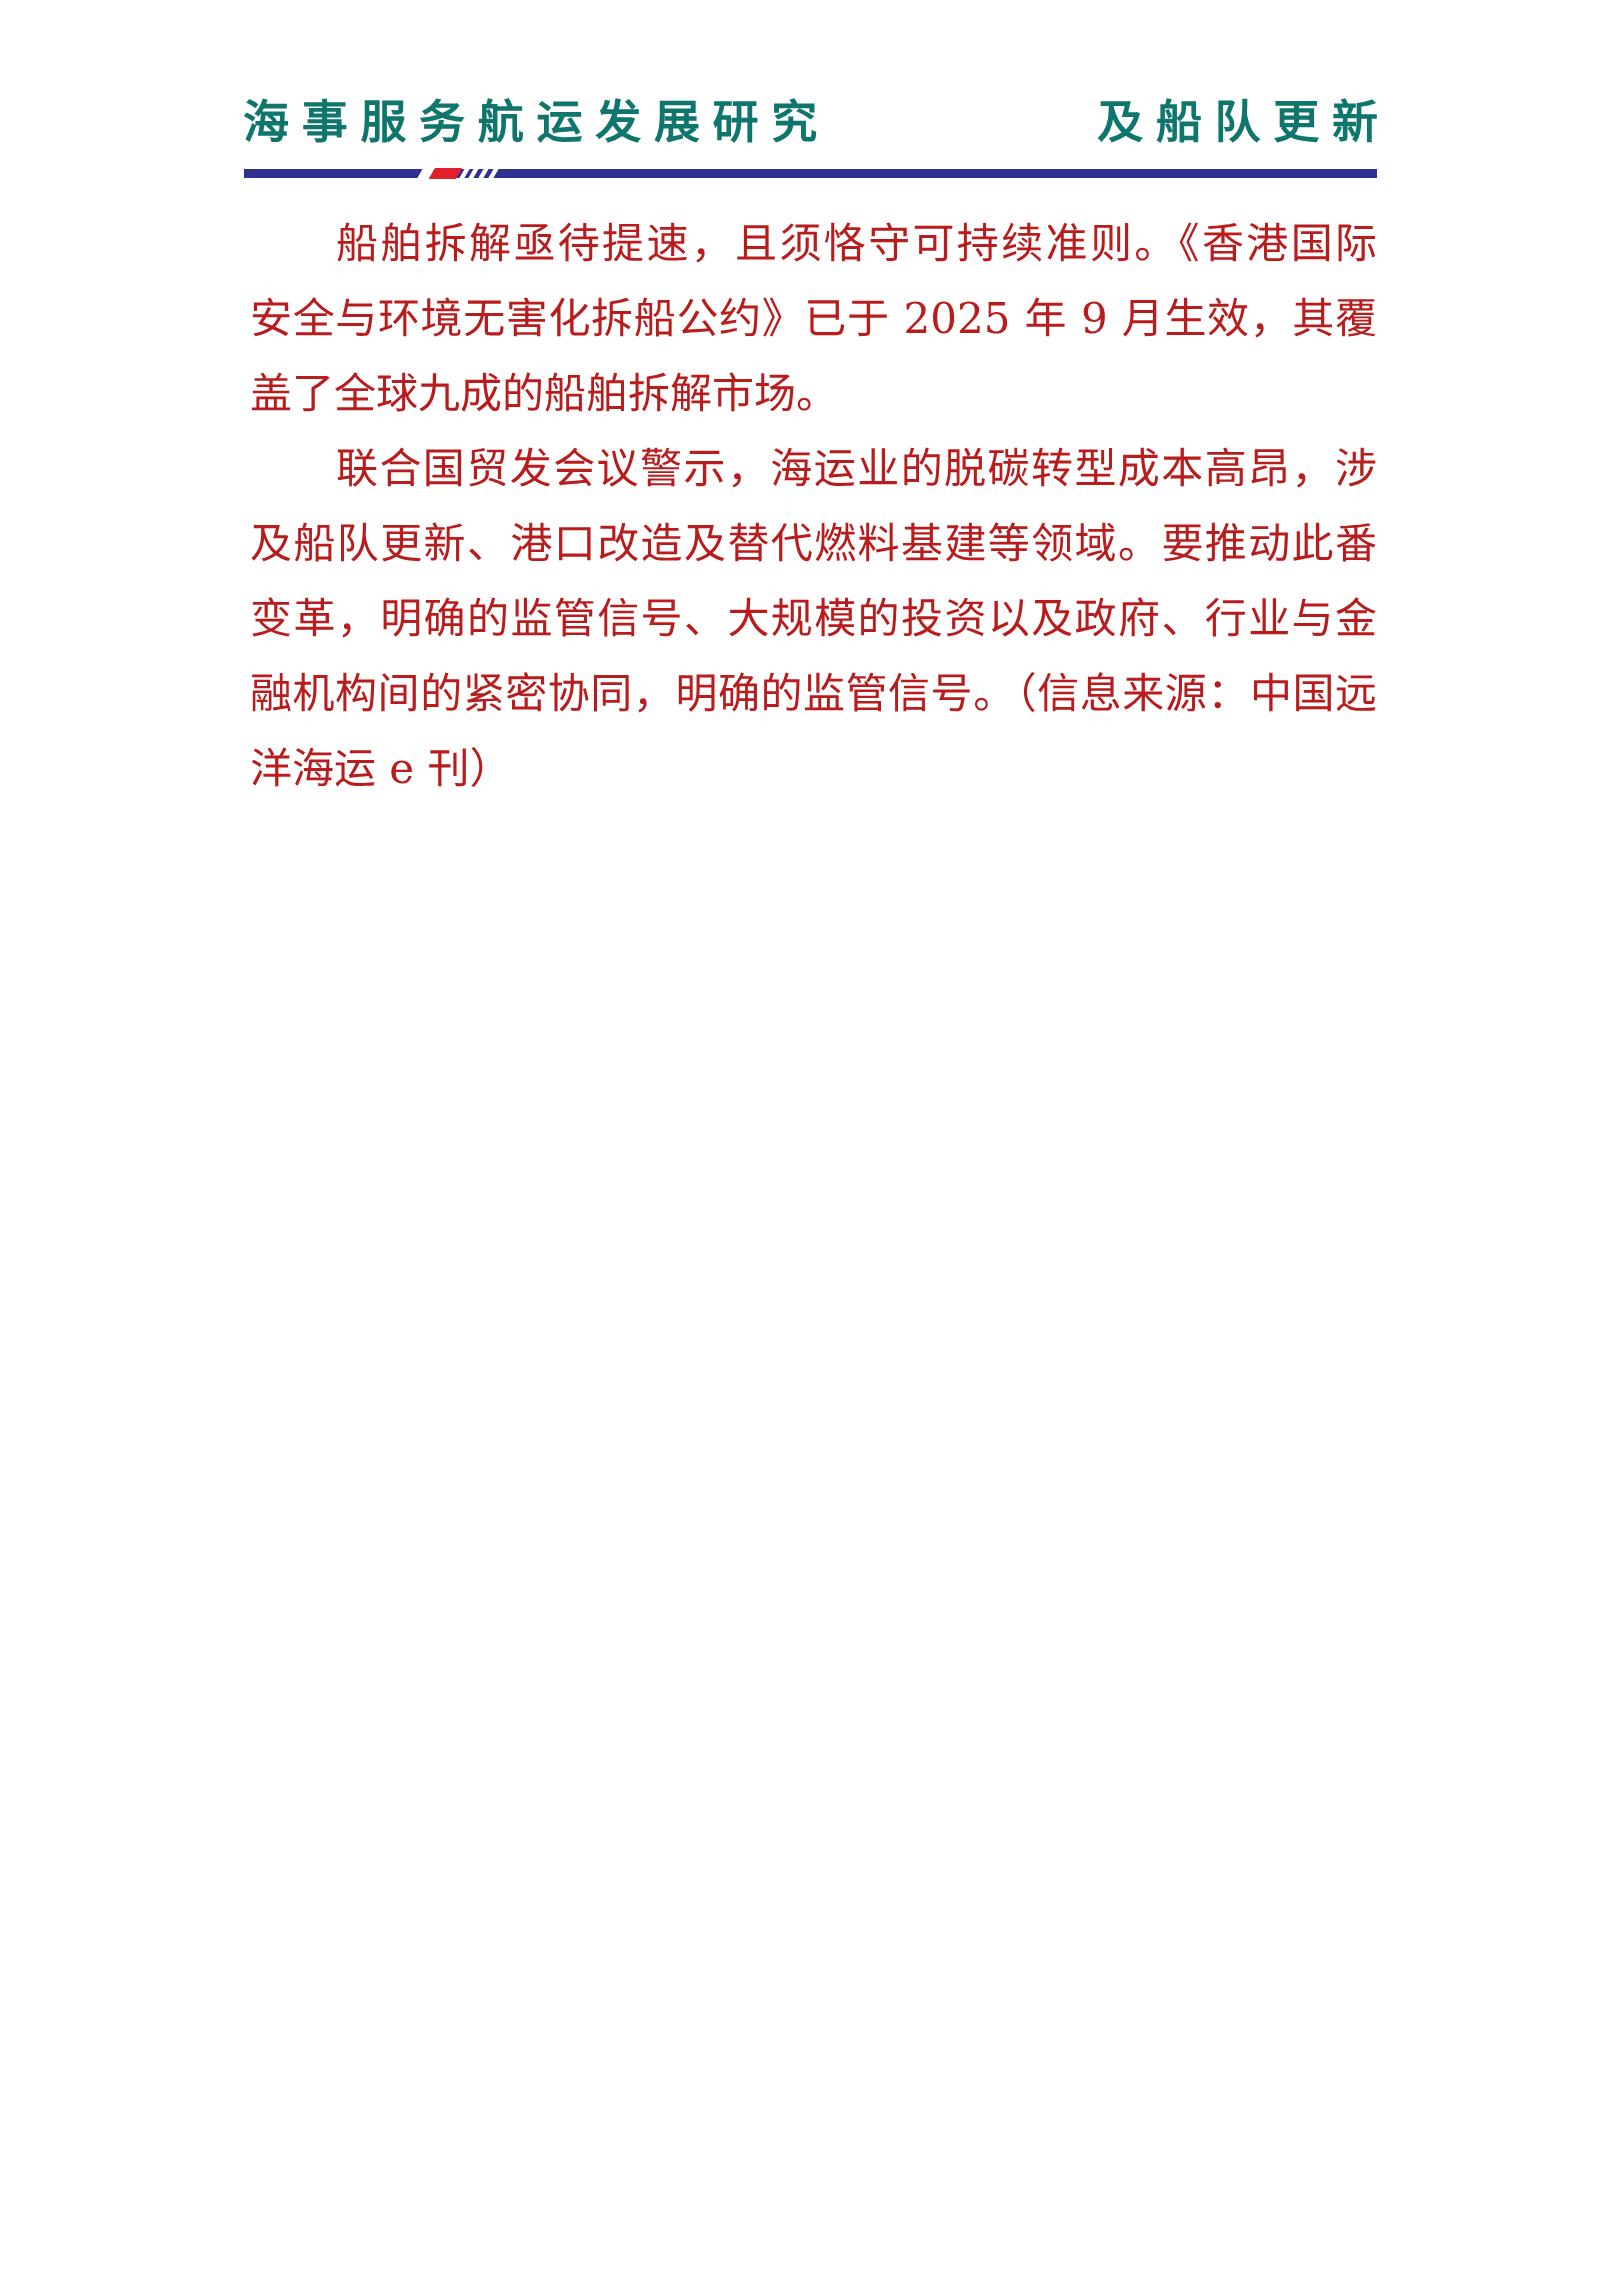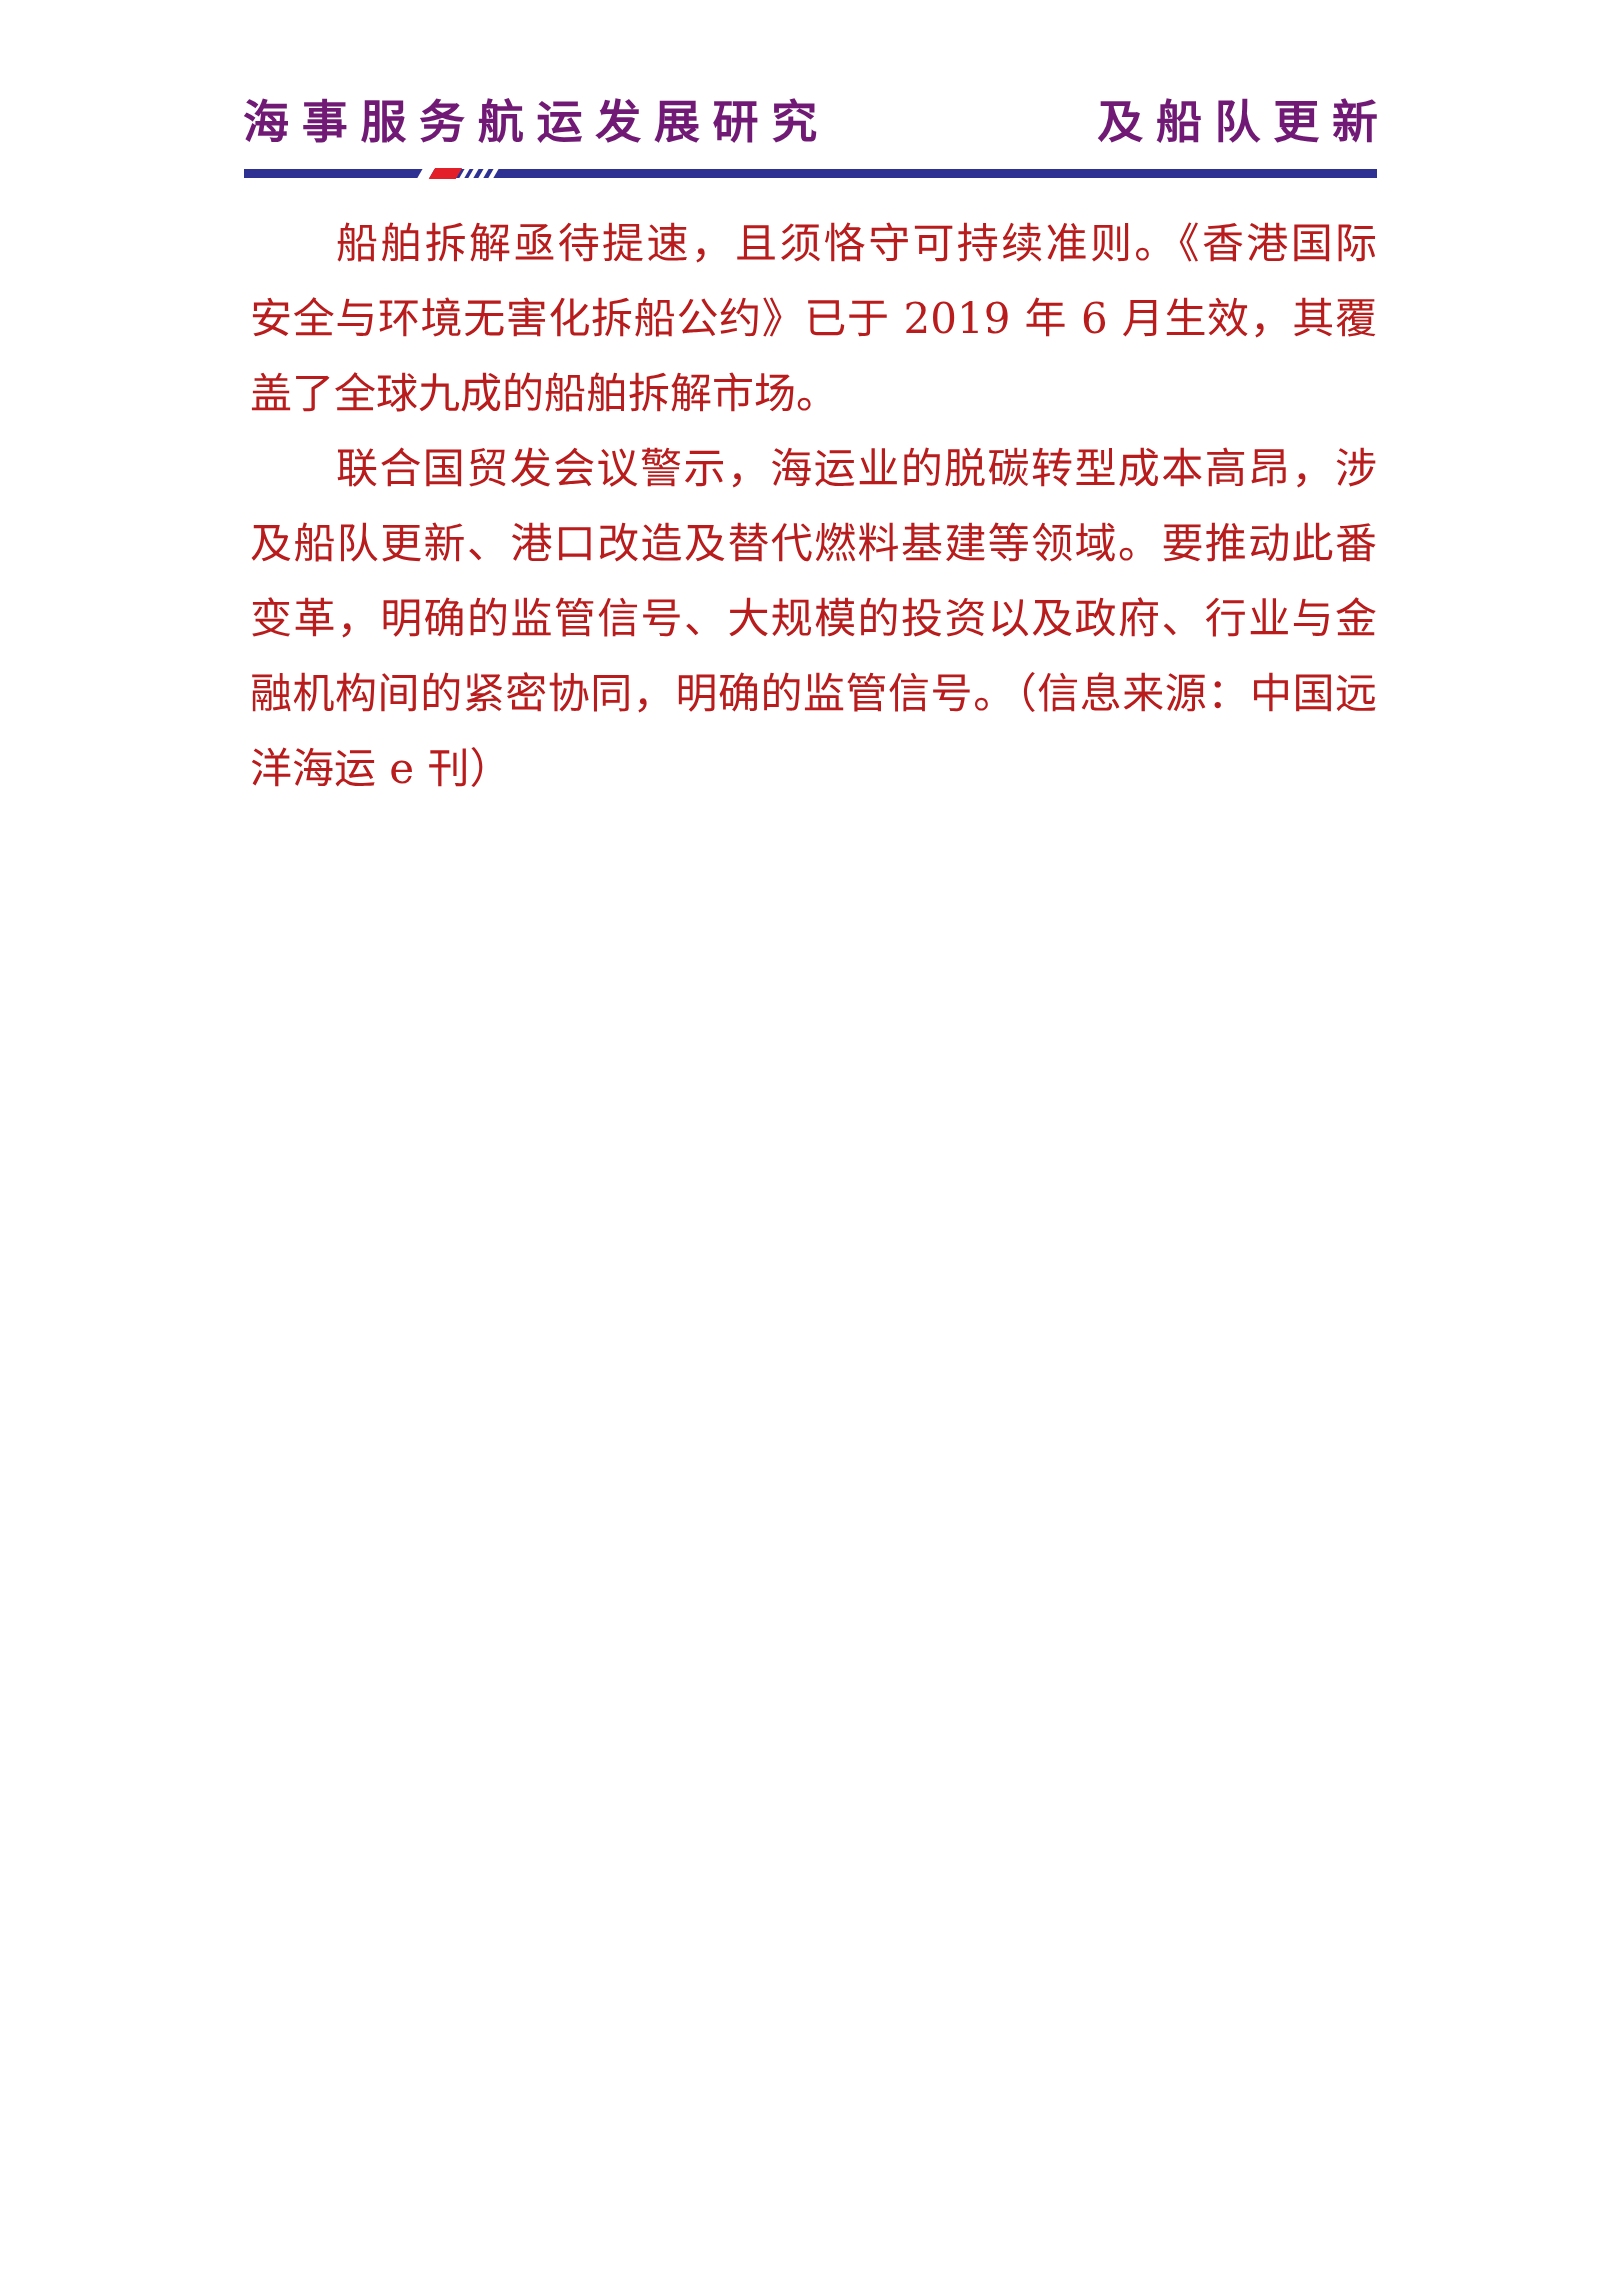--- a/index.html
+++ b/index.html
@@ -23,21 +23,21 @@
     width: 1135px;
     display: flex;
     justify-content: space-between;
     align-items: flex-start;
   }
   .header-title {
     font-family: "DejaVu Sans", sans-serif;
     font-weight: bold;
     font-size: 46px;
     line-height: 57px;
-    color: #701a75;
+    color: #0f766e;
     letter-spacing: 12.7px;
     white-space: nowrap;
   }
   .header-title.right {
     margin-right: -12.7px; 
   }
   
   .divider {
     position: absolute;
     left: 244px;
@@ -99,21 +99,21 @@
     <span class="seg white s1"></span>
     <span class="seg red s2"></span>
     <span class="seg white s3"></span>
     <span class="seg white s4"></span>
     <span class="seg white s5"></span>
     <span class="seg white s6"></span>
   </div>
 
   <div class="body-text">
     <div class="line indent">船舶拆解亟待提速，且须恪守可持续准则。《香港国际</div>
-    <div class="line">安全与环境无害化拆船公约》已于 2019 年 6 月生效，其覆</div>
+    <div class="line">安全与环境无害化拆船公约》已于 2025 年 9 月生效，其覆</div>
     <div class="line para-end">盖了全球九成的船舶拆解市场。</div>
     <div class="line indent">联合国贸发会议警示，海运业的脱碳转型成本高昂，涉</div>
     <div class="line">及船队更新、港口改造及替代燃料基建等领域。要推动此番</div>
     <div class="line">变革，明确的监管信号、大规模的投资以及政府、行业与金</div>
     <div class="line">融机构间的紧密协同，明确的监管信号。（信息来源：中国远</div>
     <div class="line para-end">洋海运 e 刊）</div>
   </div>
 
 </div>
 

